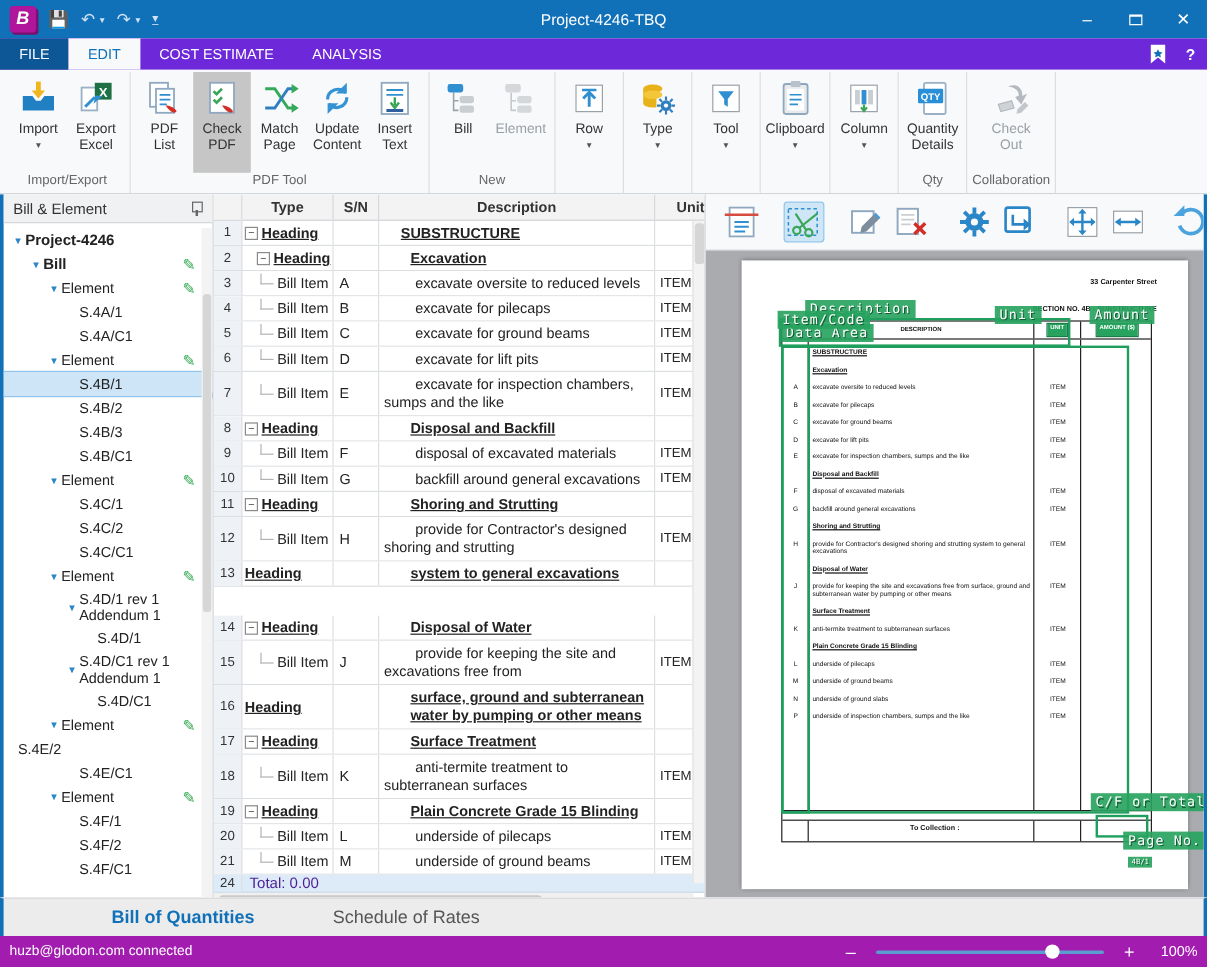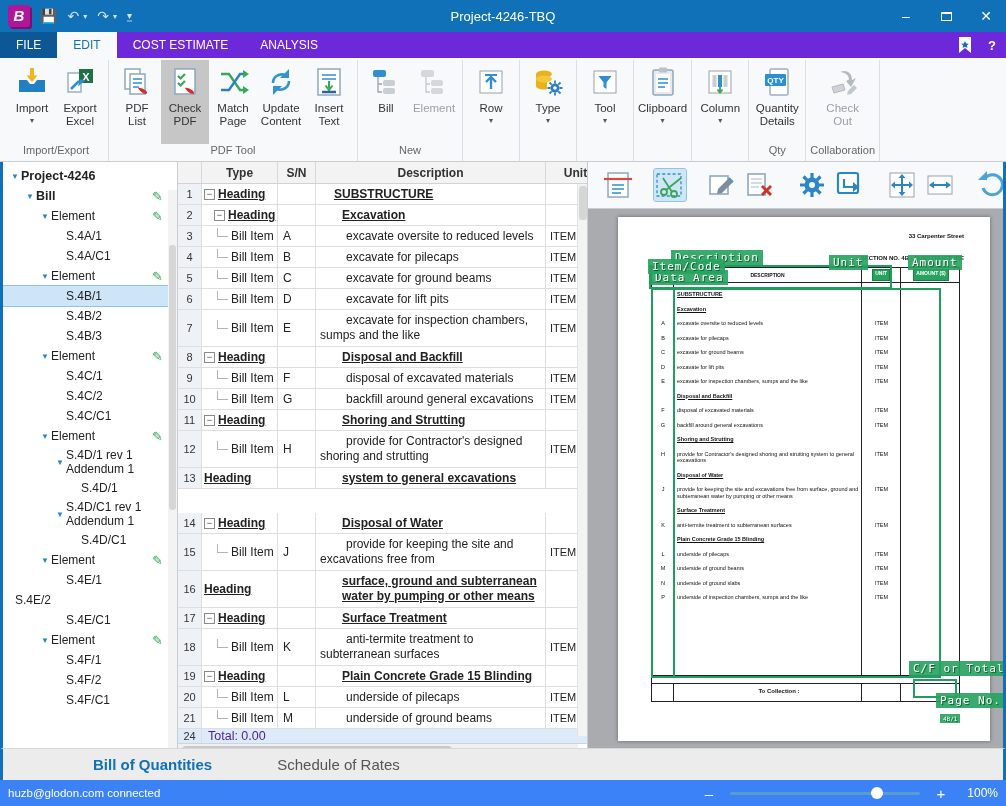--- a/index.html
+++ b/index.html
@@ -159,21 +159,21 @@
     color:#fff; background:#27a35fe8; padding:1px 4px; white-space:nowrap;
     text-shadow:1px 1px 0 #145c34; letter-spacing:1px; }
   .gbox { position:absolute; border:2px solid #1f9e5e; }
 
   
   .doctabs { height:32px; flex:0 0 32px; background:#ececec; border-left:3px solid #1070b8;
     border-right:3px solid #1070b8; border-top:1px solid #d5d7da; display:flex;
     align-items:center; padding-left:90px; gap:65px; }
   .dtab { font-size:15px; color:#555; }
   .dtab.active { color:#1070b8; font-weight:bold; }
-  .statusbar { height:26px; flex:0 0 26px; background:#3b82f6; color:#fff; display:flex;
+  .statusbar { height:26px; flex:0 0 26px; background:#a21caf; color:#fff; display:flex;
     align-items:center; padding:0 8px; font-size:11.5px; position:relative; }
   .zoomctl { position:absolute; right:8px; display:flex; align-items:center; gap:14px; }
   .zminus,.zplus { font-size:15px; color:#fff; width:14px; text-align:center; }
   .ztrack { width:190px; height:3px; background:#5a9bd0; position:relative; border-radius:2px; }
   .zthumb { position:absolute; top:-5px; left:74%; width:12px; height:12px; background:#fff;
     border-radius:50%; }
   .zpct { font-size:12px; color:#fff; width:36px; text-align:right; }
 </style>
 </head>
 <body>
@@ -452,20 +452,24 @@
 Out</div>
           </div>
         </div>
         <div class="glabel">Collaboration</div>
       </div>
     </div>
 
   <div class="main">
 
     <div class="sidebar">
+      <div class="sbheader">
+        <span>Bill &amp; Element</span>
+        <span class="pin"></span>
+      </div>
       <div class="tree" id="tree">
           <div class="t-item b0" style="padding-left: 6px;">
             <div class="t-arrow">▼</div>
             <div class="t-label">Project-4246</div>
           </div>
           <div class="t-item b0" style="padding-left: 21px;">
             <div class="t-arrow">▼</div>
             <div class="t-label">Bill</div>
             <div class="t-pencil">✎</div>
           </div>
@@ -492,20 +496,24 @@
             <div class="t-label">S.4B/1</div>
           </div>
           <div class="t-item" style="padding-left: 51px;">
             <div class="t-arrow"></div>
             <div class="t-label">S.4B/2</div>
           </div>
           <div class="t-item" style="padding-left: 51px;">
             <div class="t-arrow"></div>
             <div class="t-label">S.4B/3</div>
           </div>
+          <div class="t-item" style="padding-left: 51px;">
+            <div class="t-arrow"></div>
+            <div class="t-label">S.4B/C1</div>
+          </div>
           <div class="t-item" style="padding-left: 36px;">
             <div class="t-arrow">▼</div>
             <div class="t-label">Element</div>
             <div class="t-pencil">✎</div>
           </div>
           <div class="t-item" style="padding-left: 51px;">
             <div class="t-arrow"></div>
             <div class="t-label">S.4C/1</div>
           </div>
           <div class="t-item" style="padding-left: 51px;">
@@ -536,24 +544,20 @@
 Addendum 1</div>
           </div>
           <div class="t-item" style="padding-left: 66px;">
             <div class="t-arrow"></div>
             <div class="t-label">S.4D/C1</div>
           </div>
           <div class="t-item" style="padding-left: 36px;">
             <div class="t-arrow">▼</div>
             <div class="t-label">Element</div>
             <div class="t-pencil">✎</div>
-          </div>
-          <div class="t-item" style="padding-left: 51px;">
-            <div class="t-arrow"></div>
-            <div class="t-label">S.4E/1</div>
           </div>
           <div class="t-item" style="">
             <div class="t-arrow"></div>
             <div class="t-label">S.4E/2</div>
           </div>
           <div class="t-item" style="padding-left: 51px;">
             <div class="t-arrow"></div>
             <div class="t-label">S.4E/C1</div>
           </div>
           <div class="t-item" style="padding-left: 36px;">

